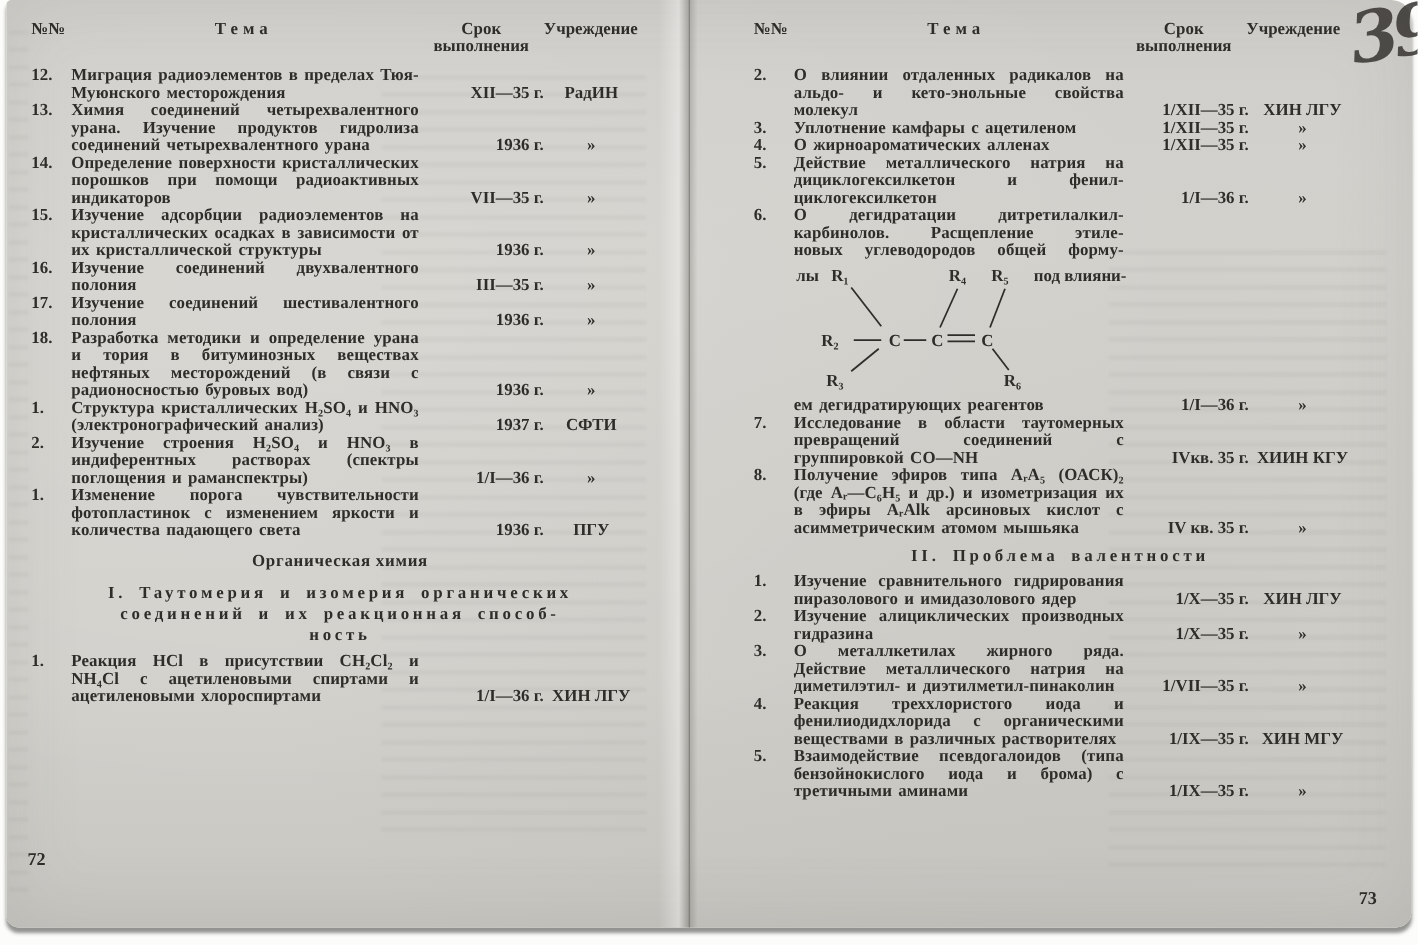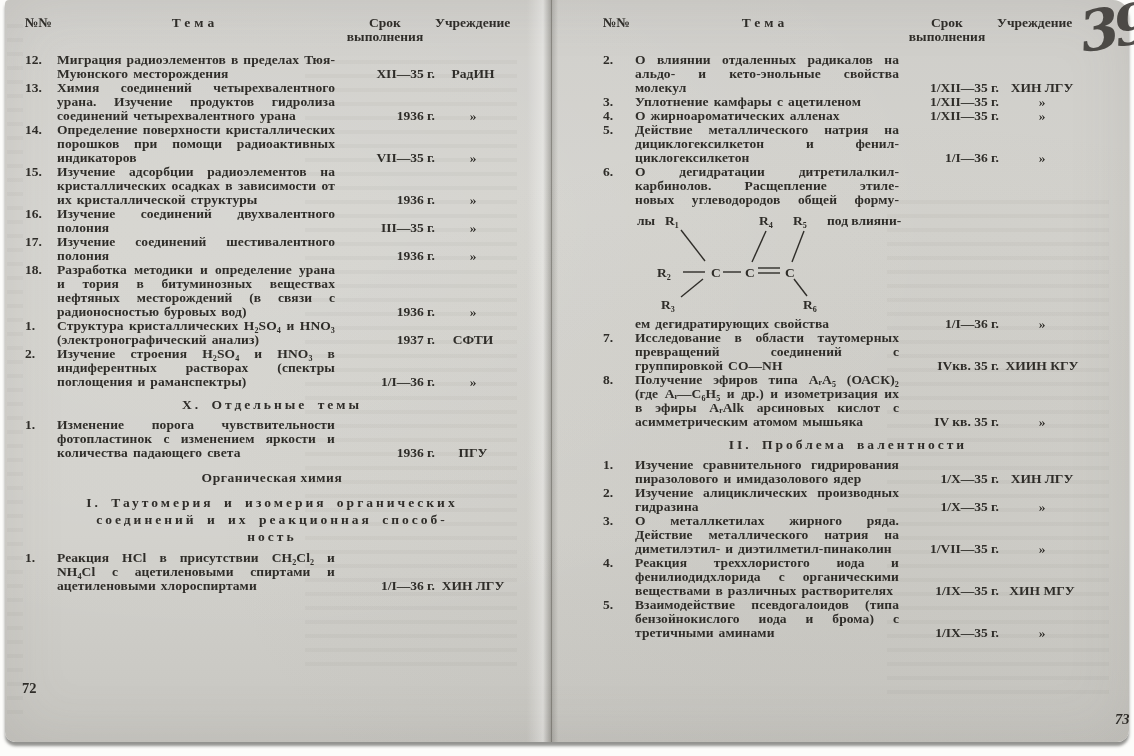--- a/index.html
+++ b/index.html
@@ -52,21 +52,21 @@
   .jline{text-align:justify;text-align-last:justify;}
 
   .heading{text-align:center;margin:9px 0 6px;padding-left:8px;}
   .heading.spaced{letter-spacing:3px;word-spacing:4px;}
   .heading.boldhead{letter-spacing:.6px;margin:11px 0 8px;}
   .heading .heading-line{line-height:17px;}
 
   .diagram-row{margin:2px 0 4px;}
   .pageno{position:absolute;font-size:14.5px;color:#2f2d29;font-weight:bold;}
   #pn-left{left:17px;top:680px;}
-  #pn-right{left:1110px;top:711px;font-style:italic;}
+  #pn-right{left:1082px;top:711px;}
   .handwritten{
     position:absolute;left:1075px;top:-6px;
     font-family:"DejaVu Serif",serif;font-style:italic;font-weight:bold;
     font-size:56px;color:rgba(58,56,52,.88);
     transform:rotate(-9deg);letter-spacing:-5px;
   }
 </style>
 </head>
 <body>
 
@@ -137,21 +137,20 @@
           <div class="e-text">Структура кристаллических H₂SO₄ и HNO₃ (электронографический анализ)</div>
           <div class="e-term">1937 г.</div>
           <div class="e-inst">СФТИ</div>
         </div>
         <div class="entry">
           <div class="e-num">2.</div>
           <div class="e-text">Изучение строения H₂SO₄ и HNO₃ в индиферентных растворах (спектры поглощения и раманспектры)</div>
           <div class="e-term">1/I—36 г.</div>
           <div class="e-inst">»</div>
         </div>
-        <div class="heading spaced">X. Отдельные темы</div>
         <div class="entry">
           <div class="e-num">1.</div>
           <div class="e-text">Изменение порога чувствительности фотопластинок с изменением яркости и количества падающего света</div>
           <div class="e-term">1936 г.</div>
           <div class="e-inst">ПГУ</div>
         </div>
         <div class="heading boldhead">Органическая химия</div>
         <div class="heading spaced">
           <div class="heading-line">I. Таутомерия и изомерия органических</div>
           <div class="heading-line">соединений и их реакционная способ-</div>
@@ -229,21 +228,21 @@
             <line x1="88" y1="63" x2="106" y2="63" stroke="#2f2d29" stroke-width="1.4"></line>
             <line x1="123" y1="59" x2="145" y2="59" stroke="#2f2d29" stroke-width="1.4"></line>
             <line x1="123" y1="64" x2="145" y2="64" stroke="#2f2d29" stroke-width="1.4"></line>
             <line x1="117" y1="53" x2="131" y2="22" stroke="#2f2d29" stroke-width="1.4"></line>
             <line x1="157" y1="53" x2="169" y2="22" stroke="#2f2d29" stroke-width="1.4"></line>
             <line x1="159" y1="70" x2="172" y2="87" stroke="#2f2d29" stroke-width="1.4"></line>
           </svg>
         </div>
         <div class="entry">
           <div class="e-num"></div>
-          <div class="e-text">ем дегидратирующих свойства</div>
+          <div class="e-text">ем дегидратирующих реагентов</div>
           <div class="e-term">1/I—36 г.</div>
           <div class="e-inst">»</div>
         </div>
         <div class="entry">
           <div class="e-num">7.</div>
           <div class="e-text">Исследование в области таутомерных превращений соединений с группировкой CO—NH</div>
           <div class="e-term">IVкв. 35 г.</div>
           <div class="e-inst">ХИИН КГУ</div>
         </div>
         <div class="entry">

